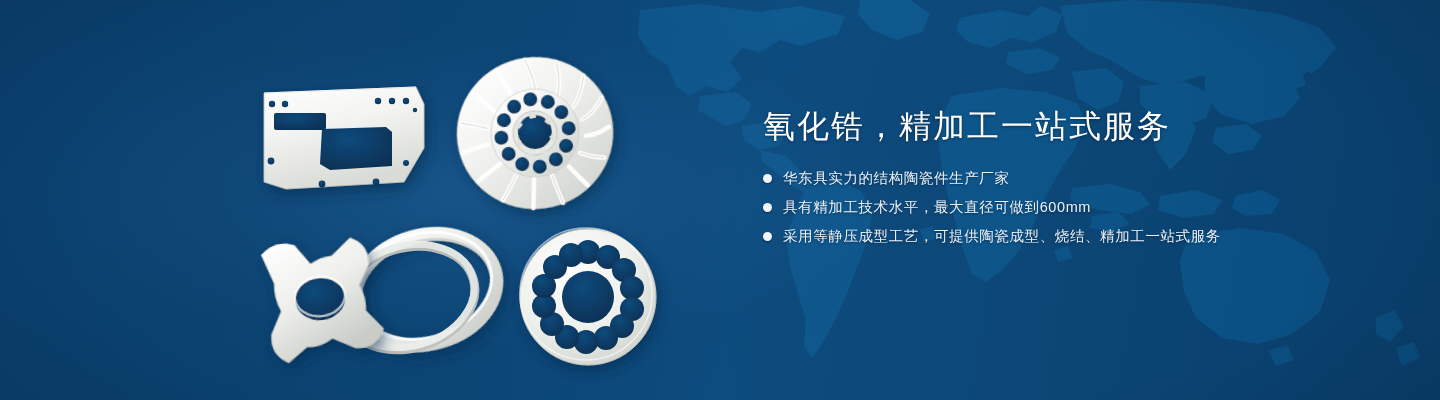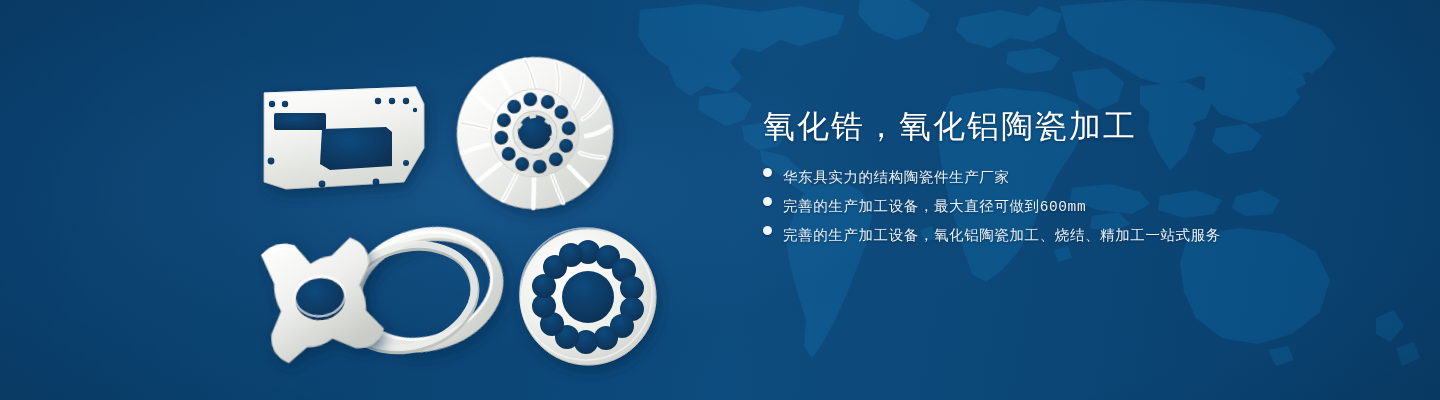--- a/index.html
+++ b/index.html
@@ -84,24 +84,23 @@
     text-shadow: 0 1px 3px rgba(0,20,45,0.55);
     white-space: nowrap;
   }
   .bullets {
     list-style: none;
     margin: 0;
     padding: 0;
   }
   .bullet {
     display: flex;
-    align-items: flex-start;
+    align-items: center;
     margin-bottom: 8px;
     white-space: nowrap;
-    font-family: Liberation Mono, monospace;
   }
   .bullet-dot {
     flex: 0 0 auto;
     width: 9px;
     height: 9px;
     border-radius: 50%;
     background: #f2f6fa;
     margin-right: 11px;
     box-shadow: 0 1px 2px rgba(0,18,40,0.5);
   }
@@ -350,31 +349,31 @@
           <circle cx="-33" cy="-30" r="12"></circle>
           <circle cx="-17" cy="-42" r="12"></circle>
         </g>
       </g>
     </svg>
   </div>
 
   <div class="bg-edge"></div>
 
   <div class="text-block">
-    <h1 class="headline">氧化锆，氧化铝陶瓷加工</h1>
+    <h1 class="headline">氧化锆，精加工一站式服务</h1>
 
     <ul class="bullets">
       <li class="bullet">
         <span class="bullet-dot"></span>
         <span class="bullet-text">华东具实力的结构陶瓷件生产厂家</span>
       </li>
       <li class="bullet">
         <span class="bullet-dot"></span>
-        <span class="bullet-text">完善的生产加工设备，最大直径可做到600mm</span>
+        <span class="bullet-text">具有精加工技术水平，最大直径可做到600mm</span>
       </li>
       <li class="bullet">
         <span class="bullet-dot"></span>
-        <span class="bullet-text">完善的生产加工设备，氧化铝陶瓷加工、烧结、精加工一站式服务</span>
+        <span class="bullet-text">采用等静压成型工艺，可提供陶瓷成型、烧结、精加工一站式服务</span>
       </li>
     </ul>
   </div>
 
 </div>
 
 </body></html>

